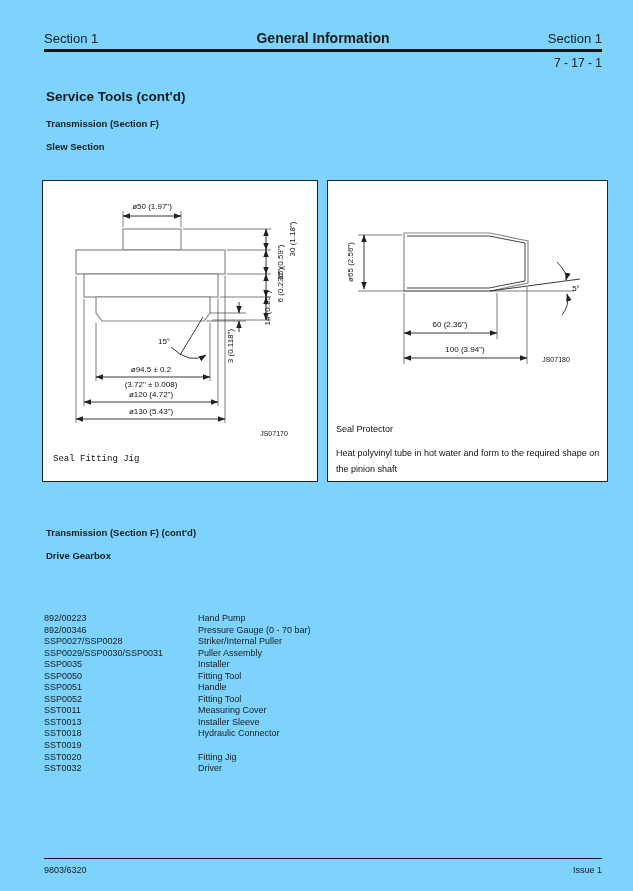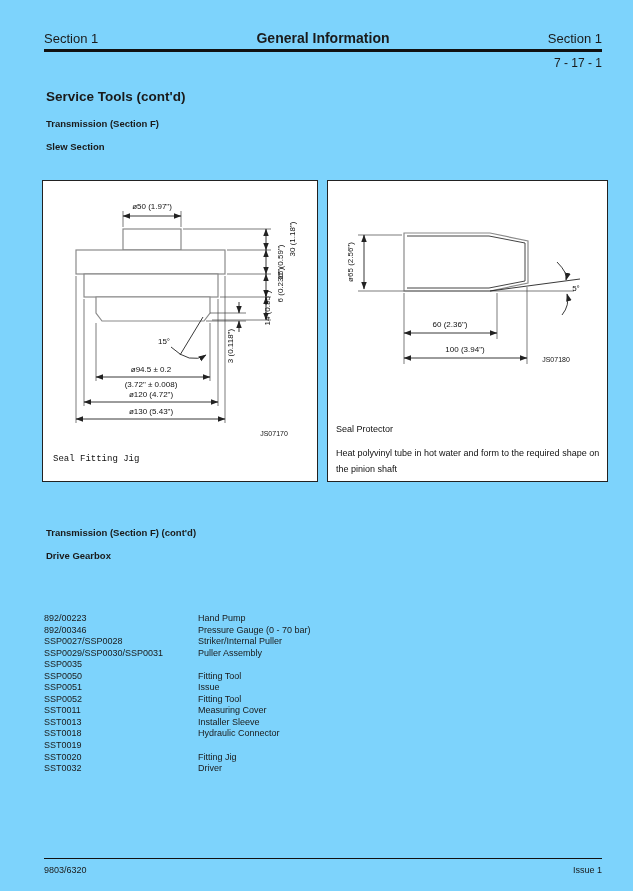--- a/index.html
+++ b/index.html
@@ -198,28 +198,29 @@
     <div class="toolrow">
         <span>SSP0027/SSP0028</span>
         <span>Striker/Internal Puller</span>
       </div>
     <div class="toolrow">
         <span>SSP0029/SSP0030/SSP0031</span>
         <span>Puller Assembly</span>
       </div>
     <div class="toolrow">
         <span>SSP0035</span>
+        <span>Installer</span>
       </div>
     <div class="toolrow">
         <span>SSP0050</span>
         <span>Fitting Tool</span>
       </div>
     <div class="toolrow">
         <span>SSP0051</span>
-        <span>Issue</span>
+        <span>Handle</span>
       </div>
     <div class="toolrow">
         <span>SSP0052</span>
         <span>Fitting Tool</span>
       </div>
     <div class="toolrow">
         <span>SST0011</span>
         <span>Measuring Cover</span>
       </div>
     <div class="toolrow">

